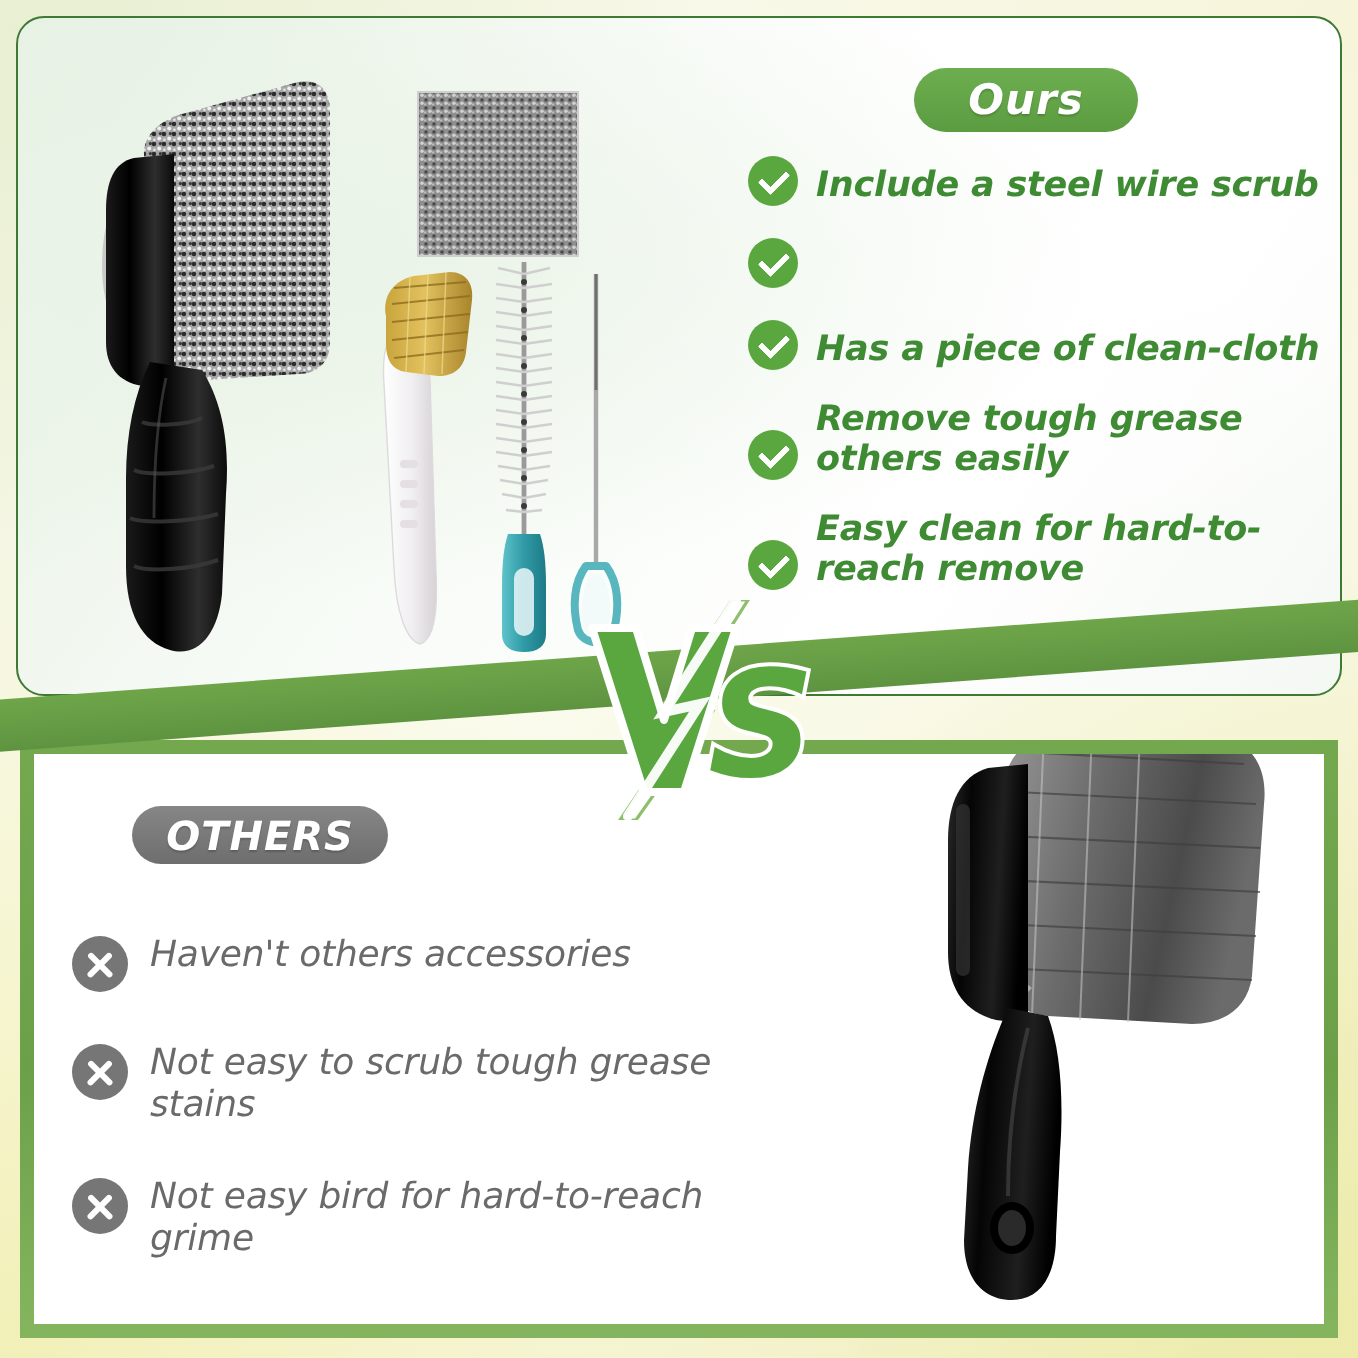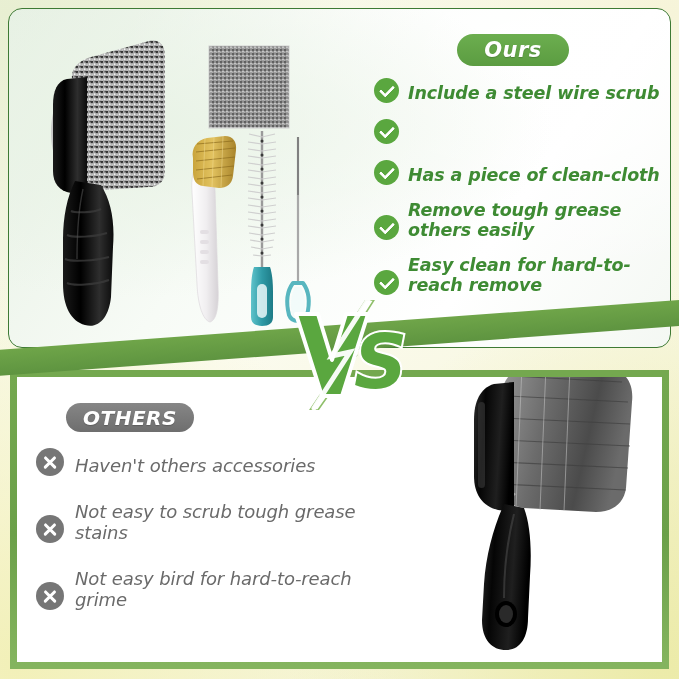--- a/index.html
+++ b/index.html
@@ -83,21 +83,21 @@
   .others-badge{
     position:absolute;left:66px;top:403px;width:128px;height:29px;
     background:linear-gradient(180deg,#868686,#6e6e6e);
     border-radius:15px;display:flex;align-items:center;justify-content:center;z-index:6;
   }
   .others-badge span{
     font-style:italic;font-weight:bold;font-size:20px;color:#ffffff;
     letter-spacing:.5px;text-shadow:0 1px 1px rgba(0,0,0,.2);
   }
   .others-list{position:absolute;left:36px;top:447px;width:330px;z-index:6;}
-  .others-item{display:flex;align-items:flex-end;margin-bottom:25px;}
+  .others-item{display:flex;align-items:flex-start;margin-bottom:25px;margin-top:20px;}
   .x-ic{
     flex:0 0 auto;width:28px;height:28px;border-radius:50%;
     background:#767676;margin-right:11px;margin-top:1px;position:relative;
   }
   .x-ic::before,.x-ic::after{
     content:"";position:absolute;left:6px;top:12.5px;width:16px;height:3.4px;
     background:#fff;border-radius:2px;
   }
   .x-ic::before{transform:rotate(45deg);}
   .x-ic::after{transform:rotate(-45deg);}

